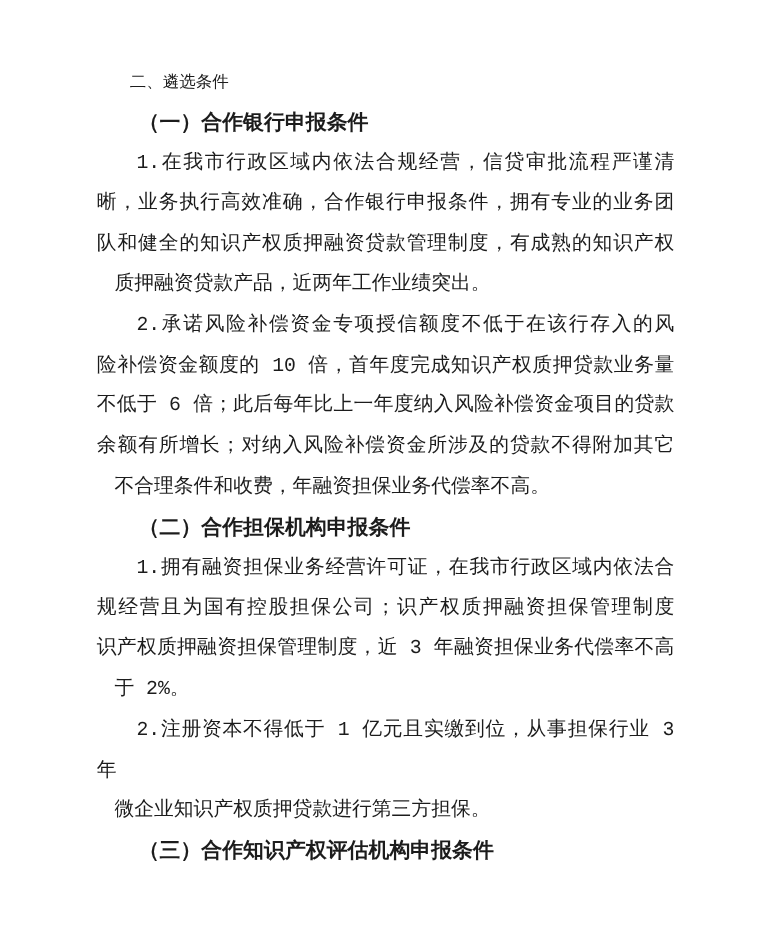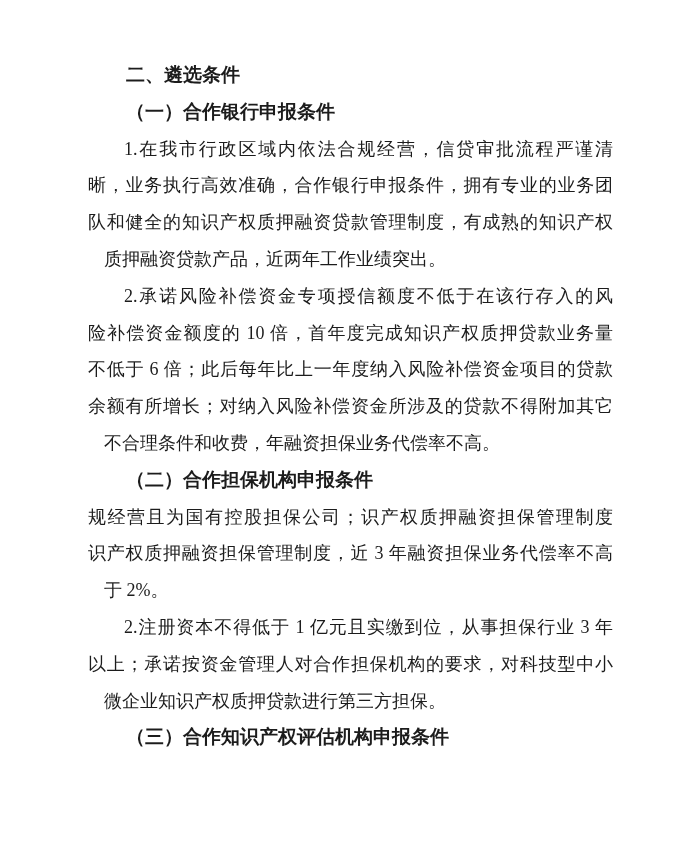--- a/index.html
+++ b/index.html
@@ -12,34 +12,34 @@
   }
   .page {
     box-sizing: border-box;
     width: 700px;
     height: 855px;
     background: #ffffff;
     padding: 57px 87px 10px 88px;
     color: #1c1c1c;
   }
   .line {
-    font-family: Liberation Serif, serif;
+    font-family: Liberation Mono, monospace;
     font-size: 18px;
     line-height: 36.8px;
     color: #1c1c1c;
     text-align: justify;
     text-align-last: left;
   }
   .fill { text-align-last: justify; }
   .end  { text-align-last: left; margin-left: 16px; }
   .indent { text-indent: 2em; }
   .head {
     font-family: "Liberation Sans", sans-serif;
-    font-weight: 700;
-    font-size: 19px;
+    font-weight: 400;
+    font-size: 15px;
   }
   .sub {
     font-family: "Liberation Serif", serif;
     font-weight: 700;
     font-size: 19px;
   }
 </style>
 </head>
 <body>
 
@@ -49,20 +49,20 @@
   <div class="line fill indent">1.在我市行政区域内依法合规经营，信贷审批流程严谨清</div>
   <div class="line fill">晰，业务执行高效准确，合作银行申报条件，拥有专业的业务团</div>
   <div class="line fill">队和健全的知识产权质押融资贷款管理制度，有成熟的知识产权</div>
   <div class="line end">质押融资贷款产品，近两年工作业绩突出。</div>
   <div class="line fill indent">2.承诺风险补偿资金专项授信额度不低于在该行存入的风</div>
   <div class="line fill">险补偿资金额度的 10 倍，首年度完成知识产权质押贷款业务量</div>
   <div class="line fill">不低于 6 倍；此后每年比上一年度纳入风险补偿资金项目的贷款</div>
   <div class="line fill">余额有所增长；对纳入风险补偿资金所涉及的贷款不得附加其它</div>
   <div class="line end">不合理条件和收费，年融资担保业务代偿率不高。</div>
   <div class="line sub indent">（二）合作担保机构申报条件</div>
+  <div class="line fill indent">1.拥有融资担保业务经营许可证，在我市行政区域内依法合</div>
   <div class="line fill">规经营且为国有控股担保公司；识产权质押融资担保管理制度</div>
   <div class="line fill">识产权质押融资担保管理制度，近 3 年融资担保业务代偿率不高</div>
   <div class="line end">于 2%。</div>
   <div class="line fill indent">2.注册资本不得低于 1 亿元且实缴到位，从事担保行业 3 年</div>
-  <div class="line fill">以上；承诺按资金管理人对合作担保机构的要求，对科技型中小</div>
   <div class="line end">微企业知识产权质押贷款进行第三方担保。</div>
   <div class="line sub indent">（三）合作知识产权评估机构申报条件</div>
 </div>
 
 </body></html>

